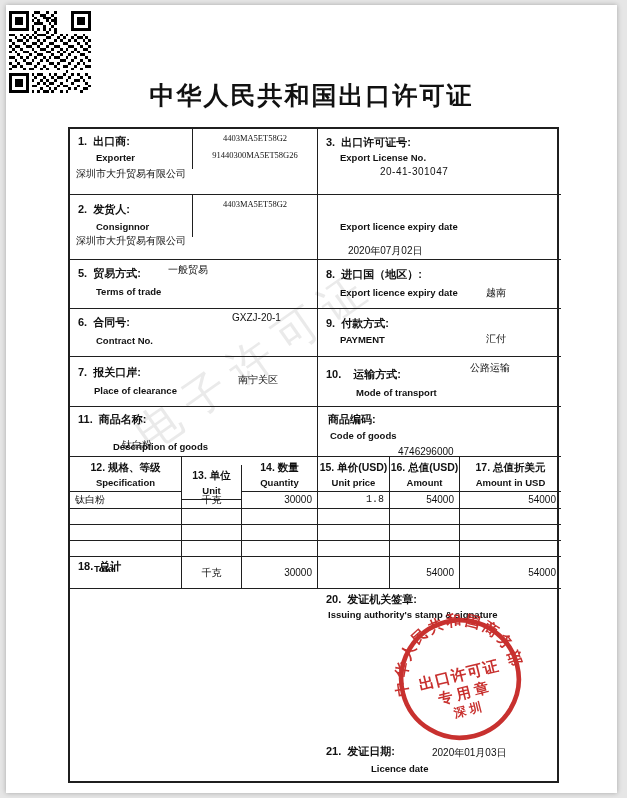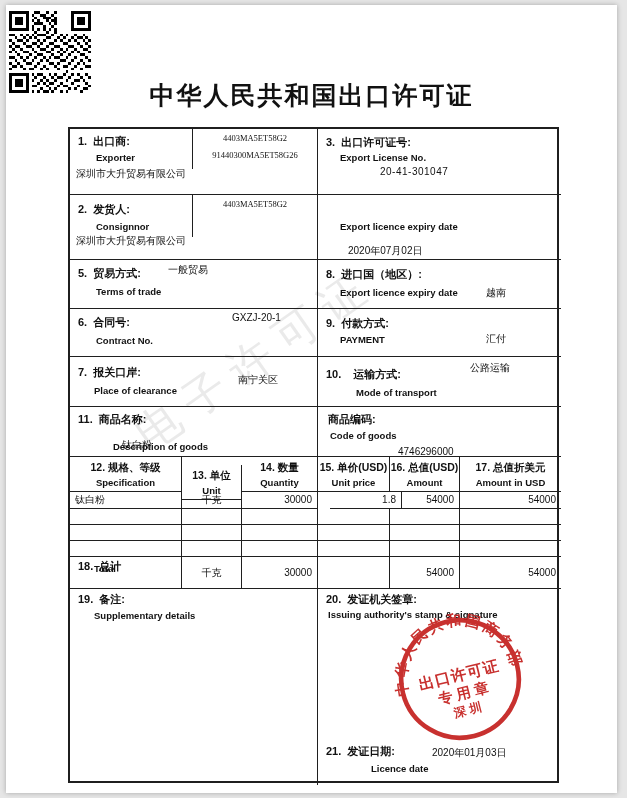--- a/index.html
+++ b/index.html
@@ -172,21 +172,21 @@
     <div class="cell last" style="left:390px;top:328px;width:101px;height:35px;">
       <div class="gh">
           <div class="gh-zh"><span>17.</span> <span>总值折美元</span></div>
           <div class="gh-en">Amount in USD</div>
         </div>
     </div>
 
     <div class="cell gd l" style="left:0;top:363px;width:112px;height:17px;">钛白粉</div>
     <div class="cell gd c" style="left:112px;top:363px;width:60px;height:17px;">千克</div>
     <div class="cell gd r" style="left:172px;top:363px;width:76px;height:17px;">30000</div>
-    <div class="cell gd r" style="left:260px;top:363px;width:72px;height:17px;">1.8</div>
+    <div class="cell gd r" style="left:248px;top:363px;width:72px;height:17px;font-family:Liberation Mono, monospace;">1.8</div>
     <div class="cell gd r" style="left:320px;top:363px;width:70px;height:17px;">54000</div>
     <div class="cell gd r last" style="left:390px;top:363px;width:101px;height:17px;">54000</div>
 
     <div class="cell" style="left:0;top:380px;width:112px;height:16px;"></div>
     <div class="cell" style="left:112px;top:380px;width:60px;height:16px;"></div>
     <div class="cell" style="left:172px;top:380px;width:76px;height:16px;"></div>
     <div class="cell" style="left:248px;top:380px;width:72px;height:16px;"></div>
     <div class="cell" style="left:320px;top:380px;width:70px;height:16px;"></div>
     <div class="cell last" style="left:390px;top:380px;width:101px;height:16px;"></div>
 
@@ -207,24 +207,20 @@
     <div class="cell" style="left:0;top:428px;width:112px;height:32px;">
       <div class="lbl" style="left:8px;top:2px;"><span class="no">18.</span><span>总计</span></div>
       <div class="en-lbl" style="left:24px;top:6px;">Total</div>
     </div>
     <div class="cell tot-line" style="left:112px;top:428px;width:60px;height:32px;text-align:center;">千克</div>
     <div class="cell tot-line" style="left:172px;top:428px;width:76px;height:32px;text-align:right;padding-right:5px;">30000</div>
     <div class="cell tot-line" style="left:248px;top:428px;width:72px;height:32px;"></div>
     <div class="cell tot-line" style="left:320px;top:428px;width:70px;height:32px;text-align:right;padding-right:5px;">54000</div>
     <div class="cell tot-line last" style="left:390px;top:428px;width:101px;height:32px;text-align:right;padding-right:5px;">54000</div>
 
-    <div class="cell bottom" style="left:0;top:460px;width:248px;height:196px;">
-      <div class="lbl" style="left:8px;top:3px;"><span class="no">19.</span><span>备注:</span></div>
-      <div class="en-lbl" style="left:24px;top:21px;">Supplementary details</div>
-    </div>
     <div class="cell last bottom" style="left:248px;top:460px;width:243px;height:196px;">
       <div class="lbl" style="left:8px;top:3px;"><span class="no">20.</span><span>发证机关签章:</span></div>
       <div class="en-lbl" style="left:10px;top:20px;">Issuing authority's stamp &amp; signature</div>
 
       <svg class="stamp" viewBox="0 0 130 130">
         <defs>
           <path id="arcPath" d="M 15.3 80.2 A 52 52 0 1 1 114.7 80.2" fill="none"></path>
         </defs>
         <circle cx="65" cy="65" r="57" fill="none" stroke="#c4201e" stroke-width="4.5"></circle>
         <text font-size="14.5" font-weight="bold" fill="#c4201e" letter-spacing="2.5" font-family="Liberation Sans, sans-serif">

